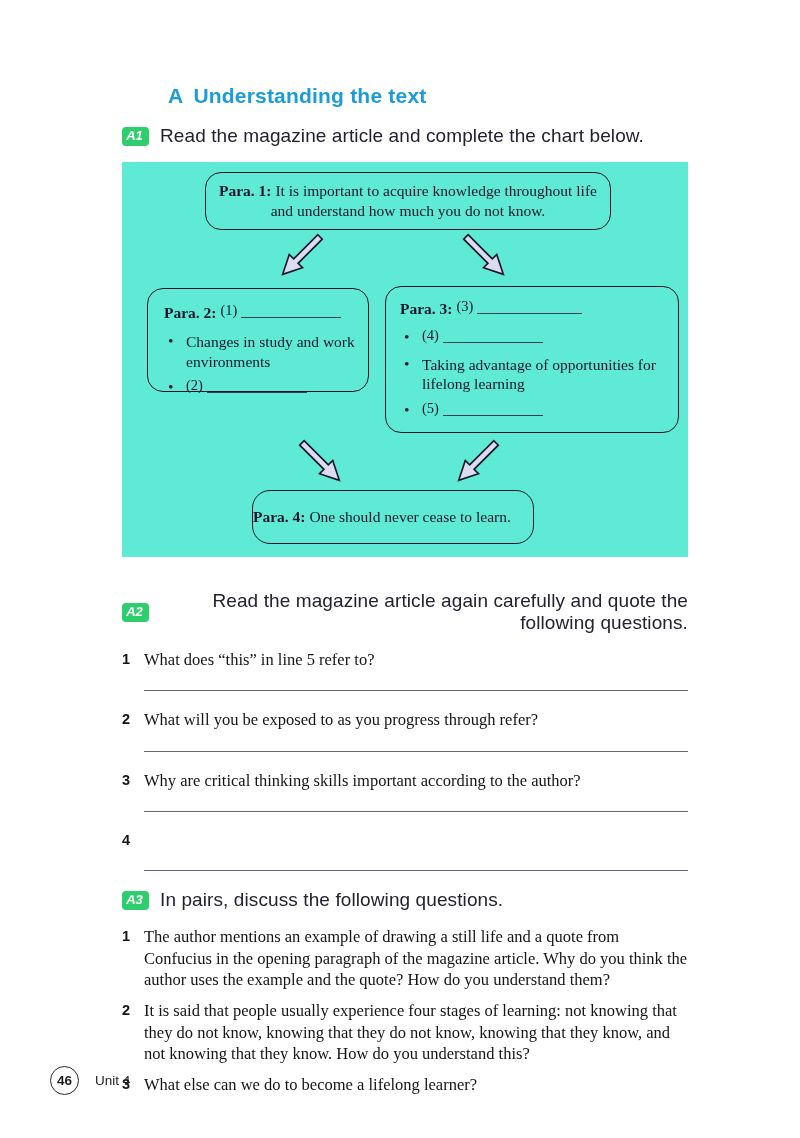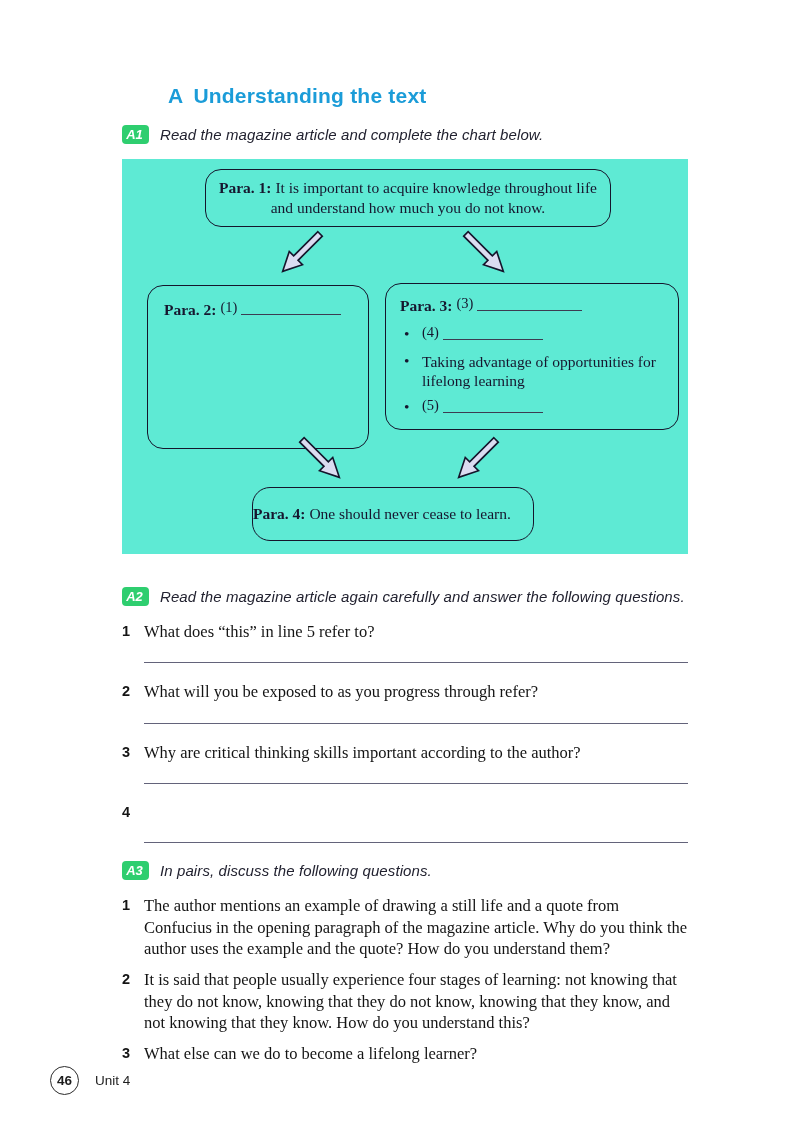--- a/index.html
+++ b/index.html
@@ -12,31 +12,31 @@
   .section-heading { font-family:"Liberation Sans", sans-serif; font-weight:bold;
                      font-size:21px; color:#1b9cd8; margin-bottom:17px; letter-spacing:.2px;margin-left:46px; }
   .section-heading .letter { margin-right:10px; }
 
   
   .activity-row { display:flex; align-items:center; gap:11px; margin-bottom:15px;
                   font-family:"Liberation Sans", sans-serif; }
   .badge { background:#2ece6f; color:#ffffff; font-weight:bold; font-style:italic;
            font-size:13px; min-width:27px; height:19px; display:flex; align-items:center;
            justify-content:center; border-radius:4px; padding:0 3px 1px 1px; flex:0 0 auto; }
-  .instruction { font-style:italic; font-size:15px; color:#222230; letter-spacing:.1px;text-align:right; }
+  .instruction { font-size:19px; color:#222230; letter-spacing:.1px;text-align:right; }
 
   
   .panel { position:relative; width:566px; height:395px; background:#5eead4;
            margin-bottom:33px; color:#16162e; }
   .fc-box { position:absolute; border:1.6px solid #15152c; border-radius:16px;
             background:transparent; font-size:15.5px; line-height:1.28; }
   .fc-box b { font-weight:bold; }
   .box-para1 { left:83px; top:10px; width:406px; height:58px; padding:8px 6px;
                text-align:center; }
-  .box-para2 { left:25px; top:126px; width:222px; height:164px; padding:14px 8px 10px 16px; }
+  .box-para2 { left:25px; top:126px; width:222px; height:104px; padding:14px 8px 10px 16px; }
   .box-para3 { left:263px; top:124px; width:294px; height:147px; padding:12px 8px 10px 14px; }
   .box-para4 { left:130px; top:328px; width:282px; height:54px; display:flex;
                align-items:center; justify-content:flex-start; border-radius:18px; }
   .slot { position:relative; top:-3px; font-size:14.5px; }
   .blank { display:inline-block; border-bottom:1.1px solid #3c3c52; height:13px; }
   .blank.w100 { width:100px; } .blank.w105 { width:105px; }
   .fc-bullets { list-style:none; margin-top:9px; }
   .fc-bullets li { position:relative; padding-left:22px; margin-bottom:7px; }
   .fc-bullets li::before { content:"\2022"; position:absolute; left:4px; top:-1px; }
 
@@ -95,20 +95,24 @@
           <polygon points="7,1 13,1 13,34 19,34 10,52 1,34 7,34" fill="#dbdcf1" stroke="#15152c" stroke-width="1.6"></polygon>
         </svg>
     </div>
 
     <div class="fc-box box-para2">
       <div>
         <b>Para. 2:</b>
         <span class="slot">(1)</span>
         <span class="blank w100"></span>
       </div>
+      <ul class="fc-bullets">
+        <li><span>Changes in study and work environments</span></li>
+        <li><span class="slot">(2)</span> <span class="blank w100"></span></li>
+      </ul>
     </div>
 
     <div class="fc-box box-para3">
       <div>
         <b>Para. 3:</b>
         <span class="slot">(3)</span>
         <span class="blank w105"></span>
       </div>
       <ul class="fc-bullets">
         <li><span class="slot">(4)</span> <span class="blank w100"></span></li>
@@ -131,21 +135,21 @@
     <div class="fc-box box-para4">
       <div>
         <b>Para. 4:</b>
         <span>One should never cease to learn.</span>
       </div>
     </div>
   </div>
 
   <div class="activity-row">
     <span class="badge">A2</span>
-    <span class="instruction">Read the magazine article again carefully and answer the following questions.</span>
+    <span class="instruction">Read the magazine article again carefully and quote the following questions.</span>
   </div>
 
   <div class="q-block">
     <div class="q-item">
       <span class="q-num">1</span>
       <span>What does “this” in line 5 refer to?</span>
     </div>
     <div class="answer-line"></div>
 
     <div class="q-item">

